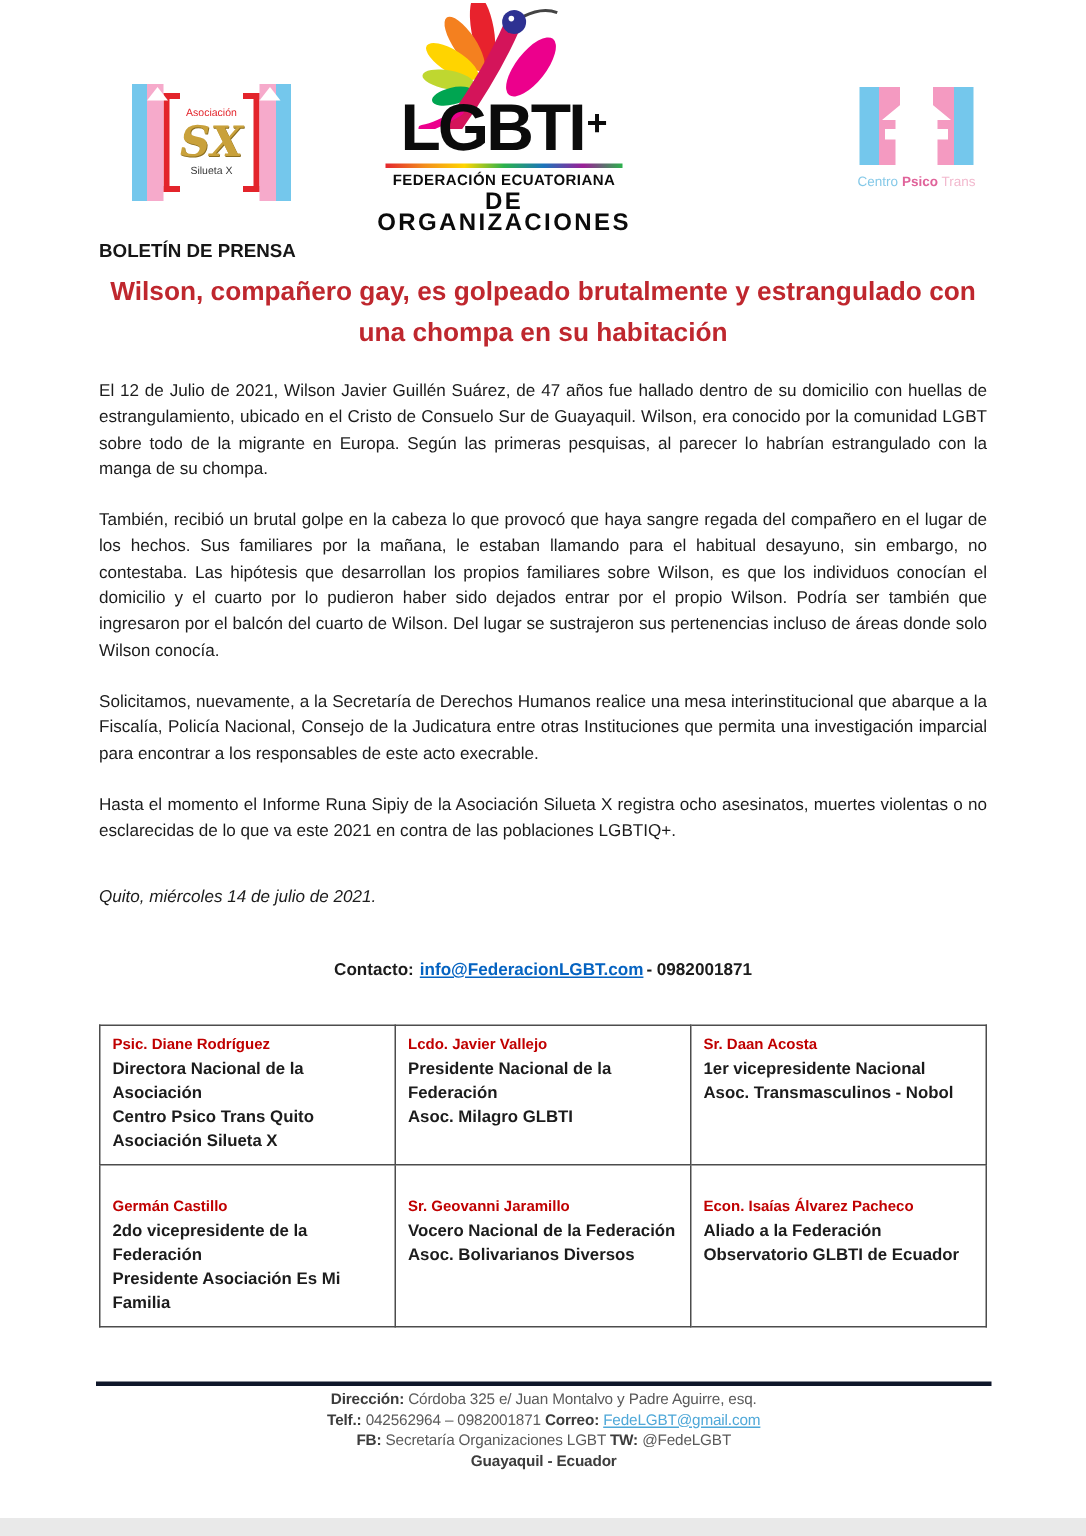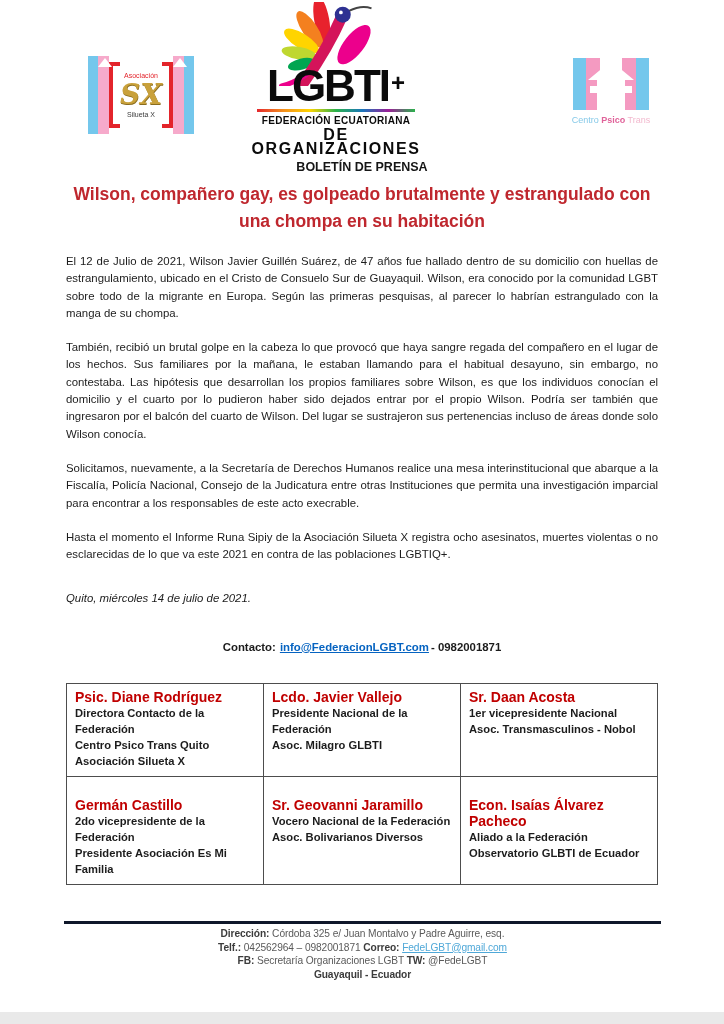--- a/index.html
+++ b/index.html
@@ -38,35 +38,35 @@
 
   
   .logo-cpt{position:absolute;left:552px;top:58px;width:118px;text-align:center;}
   .cpt-text{font-size:9px;line-height:11px;margin-top:1px;}
   .cpt-centro{color:#85C9E8;}
   .cpt-psico{color:#E0639A;font-weight:bold;}
   .cpt-trans{color:#F2B9CE;}
 
   
   .content{margin:0 66px;}
-  .kicker{font-weight:bold;font-size:12.5px;text-align:center;margin-top:10px;color:#161616;}
+  .kicker{font-weight:bold;font-size:12.5px;text-align:left;margin-top:10px;color:#161616;}
   .title{font-weight:bold;font-size:17.5px;line-height:27px;text-align:center;
     color:#BF272E;margin:7px 0 18px 0;}
   .content p{font-size:11.4px;line-height:17.3px;text-align:justify;margin:0 0 17px 0;color:#1c1c1c;}
   .dateline{font-style:italic;text-align:left;margin-top:27px !important;}
   .contact{font-weight:bold;text-align:center !important;margin-top:31px !important;}
   .contact a{color:#0563C1;text-decoration:underline;}
   .contact .sep{margin-left:2px;}
   .contact .lbl{margin-right:4px;}
 
   
   table.signatories{width:100%;border-collapse:collapse;margin-top:27px;table-layout:fixed;}
   table.signatories td{border:1px solid #4d4d4d;vertical-align:top;padding:5px 8px 7px 8px;}
   table.signatories tr.r2 td{padding-top:20px;}
-  .sig-name{color:#C00000;font-weight:bold;font-size:14px;line-height:16px;}
+  .sig-name{color:#C00000;font-weight:bold;font-size:10px;line-height:16px;}
   .sig-line{color:#1c1c1c;font-weight:bold;font-size:11.2px;line-height:16px;}
 
   
   .footer{position:absolute;left:64px;right:63px;top:921px;border-top:3px solid #0f172a;
     padding-top:3px;text-align:center;font-size:10.2px;line-height:13.5px;color:#5a5a5a;
     letter-spacing:-0.1px;}
   .footer b{color:#3c3c3c;}
   .footer a{color:#4FA8D8;text-decoration:underline;}
   .footer .city{font-weight:bold;color:#3c3c3c;}
 </style>
@@ -142,21 +142,21 @@
 
     <p class="dateline">Quito, miércoles 14 de julio de 2021.</p>
 
     <p class="contact"><span class="lbl">Contacto:</span><a>info@FederacionLGBT.com</a><span class="sep">- 0982001871</span></p>
 
     <table class="signatories">
       <tbody>
           <tr class="r1">
         <td>
           <div class="sig-name">Psic. Diane Rodríguez</div>
-          <div class="sig-line">Directora Contacto de la Federación</div>
+          <div class="sig-line">Directora Nacional de la Asociación</div>
           <div class="sig-line">Centro Psico Trans Quito</div>
           <div class="sig-line">Asociación Silueta X</div>
         </td>
         <td>
           <div class="sig-name">Lcdo. Javier Vallejo</div>
           <div class="sig-line">Presidente Nacional de la Federación</div>
           <div class="sig-line">Asoc. Milagro GLBTI</div>
         </td>
         <td>
           <div class="sig-name">Sr. Daan Acosta</div>

